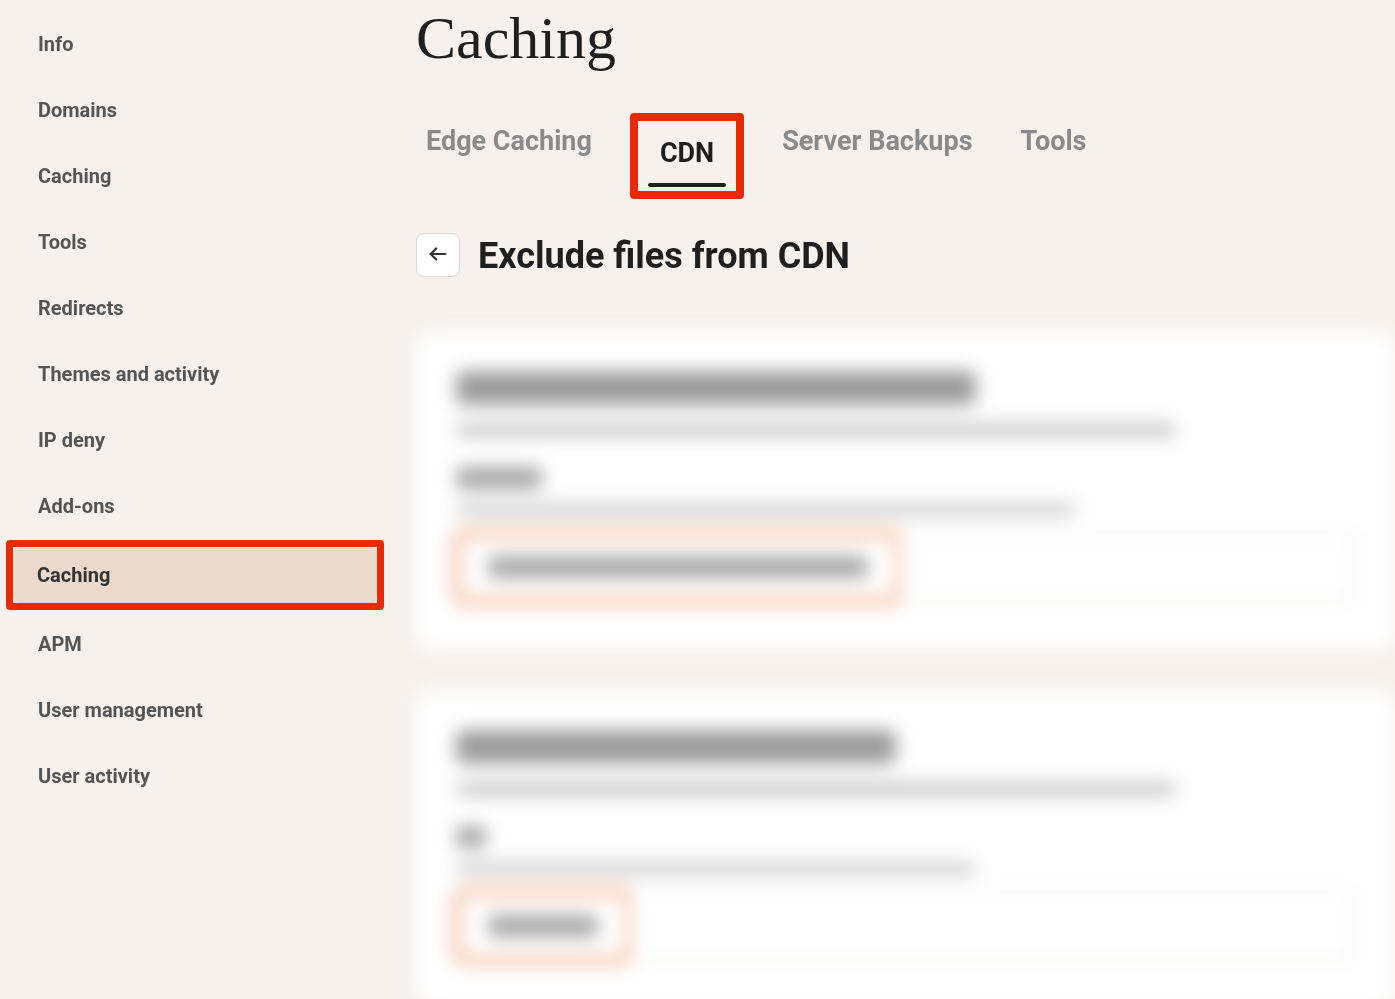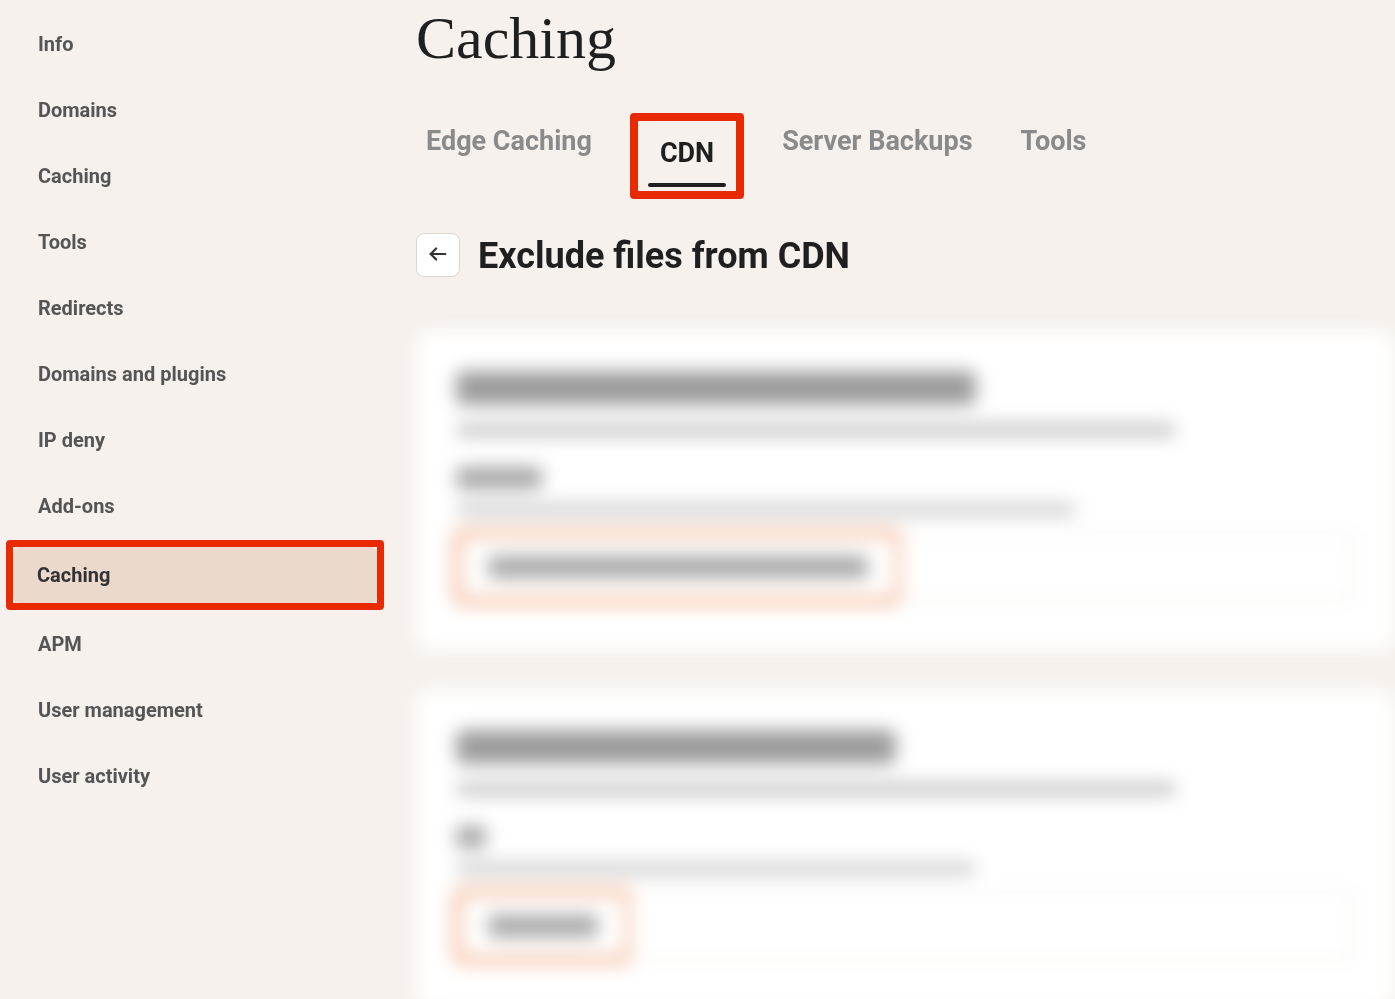--- a/index.html
+++ b/index.html
@@ -180,21 +180,21 @@
 </style>
 </head>
 <body>
 
 <nav class="sidebar">
   <div class="sidebar-item">Info</div>
   <div class="sidebar-item">Domains</div>
   <div class="sidebar-item">Caching</div>
   <div class="sidebar-item">Tools</div>
   <div class="sidebar-item">Redirects</div>
-  <div class="sidebar-item">Domains and plugins</div>
+  <div class="sidebar-item">Themes and activity</div>
   <div class="sidebar-item">IP deny</div>
   <div class="sidebar-item">Add-ons</div>
   <div class="sidebar-highlight">
     <div class="sidebar-item active">Caching</div>
   </div>
   <div class="sidebar-item">APM</div>
   <div class="sidebar-item">User management</div>
   <div class="sidebar-item">User activity</div>
 </nav>
 

